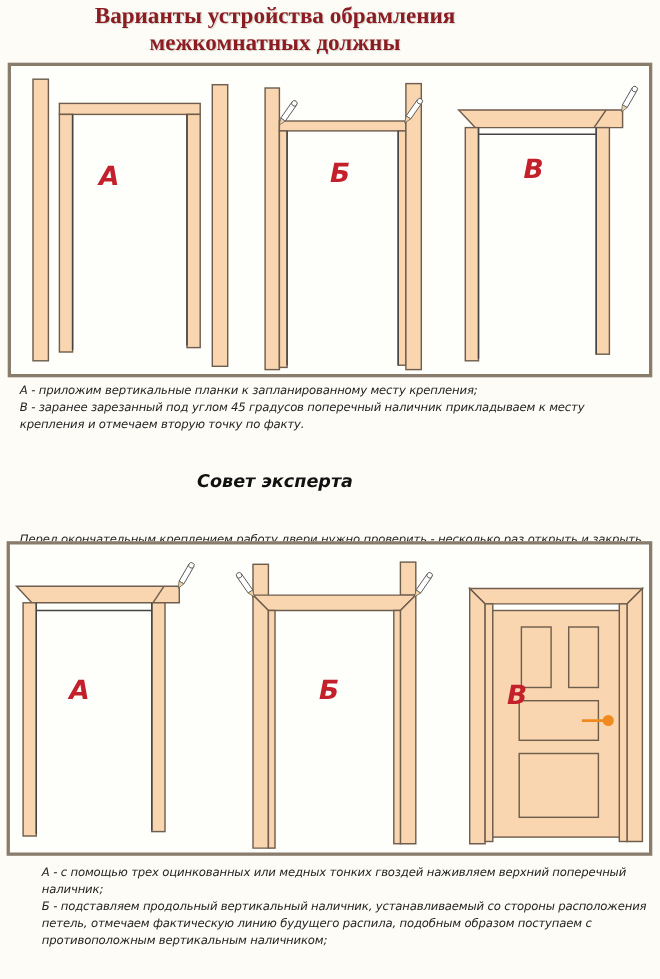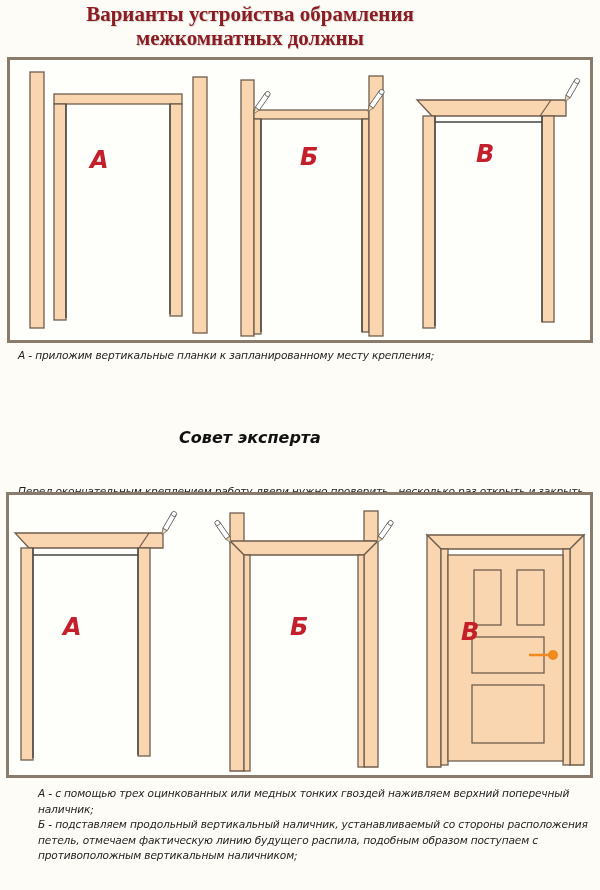--- a/index.html
+++ b/index.html
@@ -100,20 +100,21 @@
     <g font-family="DejaVu Sans, sans-serif" font-style="italic" font-weight="bold" font-size="24" fill="#c3202c">
       <text x="80" y="108">А</text>
       <text x="290" y="105">Б</text>
       <text x="466" y="102">В</text>
     </g>
   </svg>
 </div>
 
 <div class="desc" style="top:348px;">
   <p>А - приложим вертикальные планки к запланированному месту крепления;</p>
+  <p>В - заранее зарезанный под углом 45 градусов поперечный наличник прикладываем к месту крепления и отмечаем вторую точку по факту.</p>
 </div>
 
 <div class="advice-title">Совет эксперта</div>
 <div class="desc" style="top:452px;margin-top:32px;">Перед окончательным креплением работу двери нужно проверить - несколько раз открыть и закрыть. Наличники не должны мешать.</div>
 
 <div class="panel" style="left:6px; top:492px; width:587px; height:286px;">
   <svg width="581" height="280" viewBox="0 0 581 280">
     <defs>
       <g id="pencil2">
         <rect x="-2.5" y="-22" width="5" height="18" fill="#fff" stroke="#555" stroke-width="0.8"></rect>

